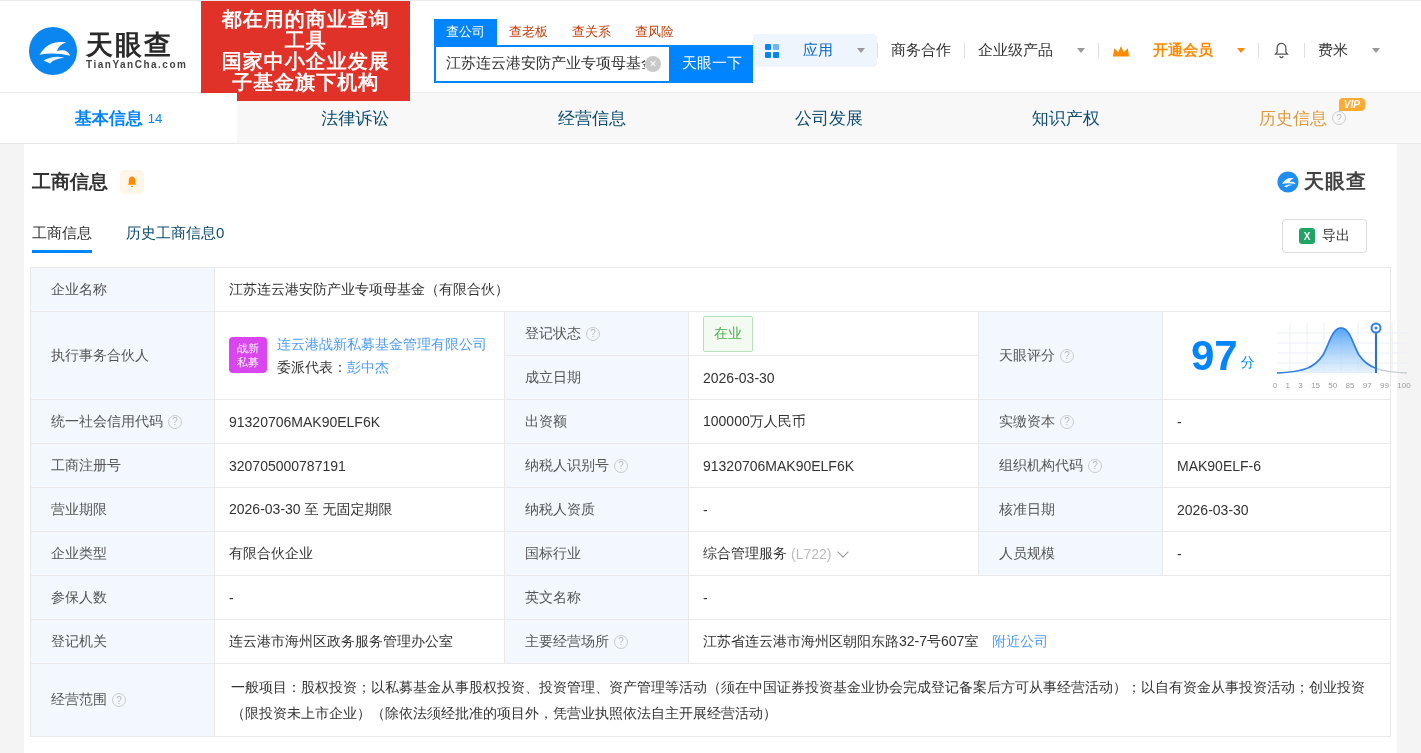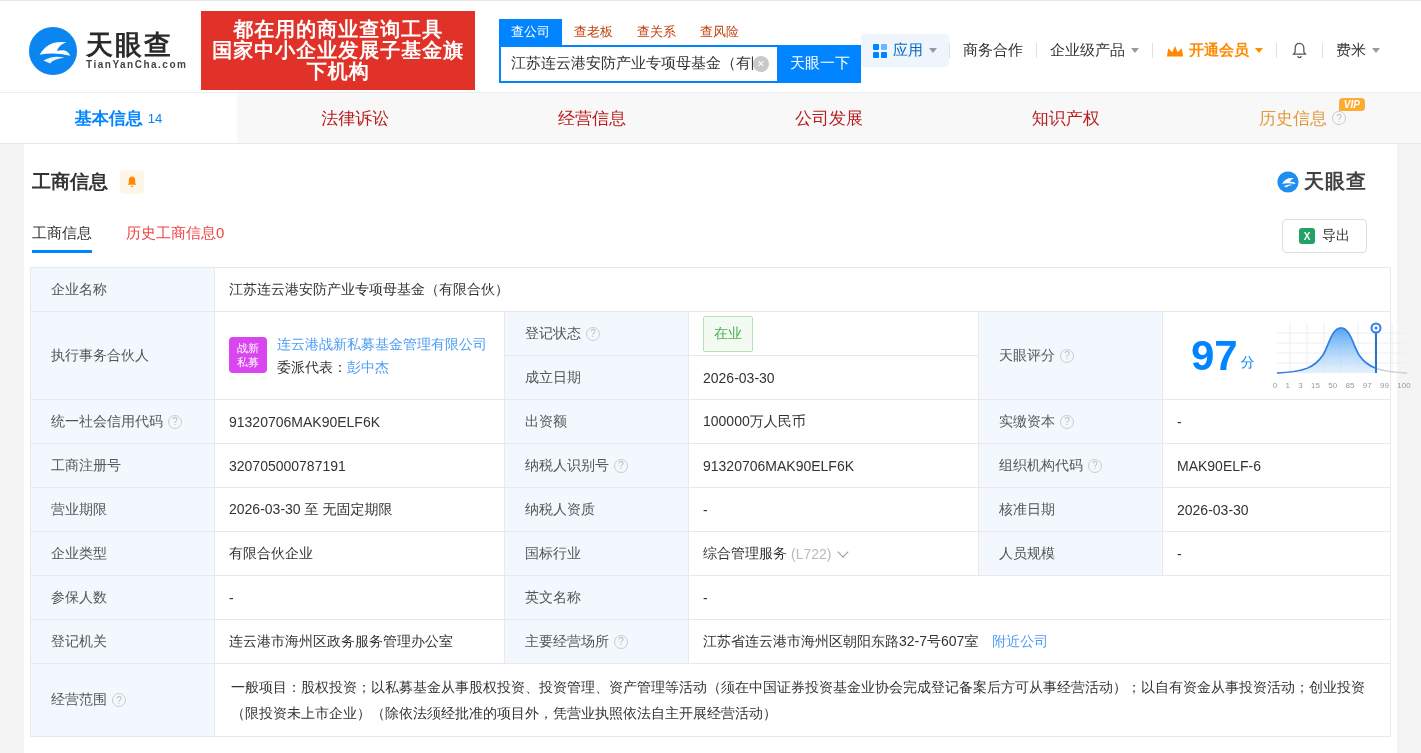--- a/index.html
+++ b/index.html
@@ -22,37 +22,37 @@
   .search-tab.active { background:#0084ff; color:#ffffff;margin-top:29px; }
   .search-bar { display:flex; height:38px; }
   .search-input-box { flex:1; border:2px solid #0084ff; background:#fff; display:flex; align-items:center; padding:0 8px 0 10px; }
   .search-input { flex:1; border:none; outline:none; font-size:15px; color:#333; background:transparent;
     font-family:"Liberation Sans","DejaVu Sans",sans-serif;}
   .clear-icon { width:16px; height:16px; border-radius:50%; background:#c9c9c9; color:#fff;
     display:flex; align-items:center; justify-content:center; cursor:pointer; flex:0 0 auto;}
   .clear-icon::before { content:"✕"; font-size:9px; }
   .search-btn { width:82px; background:#0084ff; color:#fff; font-size:15px; border:none; cursor:pointer; }
   .head-menu { margin-left:auto; display:flex; align-items:center; font-size:15px; color:#333; }
-  .menu-item { display:flex; align-items:center; cursor:pointer; white-space:nowrap; padding:0 13px; }
+  .menu-item { display:flex; align-items:center; cursor:pointer; white-space:nowrap; padding:0 13px;gap:18px; }
   .apps-btn { background:#eef5fd; border-radius:4px; padding:7px 12px; color:#0b67c2; }
   .grid-ic { display:grid; grid-template-columns:6px 6px; grid-gap:2px; margin-right:6px; }
   .grid-ic i { width:6px; height:6px; background:#0084ff; border-radius:1px; }
   .grid-ic i:nth-child(2){ background:#6db6ff; }
   .caret { width:0; height:0; border-left:4px solid transparent; border-right:4px solid transparent;
     border-top:5px solid #999; margin-left:6px; }
   .vip-link { color:#ff8a00; font-weight:bold; }
   .vip-link .caret { border-top-color:#ff8a00; }
   .sep { width:1px; height:15px; background:#e0e0e0; }
   .bell-svg { width:19px; height:19px; }
 
   
   .primary-nav { background:#f8f8f8; border-bottom:1px solid #e8e8e8; border-top:1px solid #ededed;
     height:52px; display:flex; }
   .nav-tab { flex:1; display:flex; align-items:center; justify-content:center; font-size:17px;
-    color:#b91c1c; cursor:pointer; position:relative; }
+    color:#0c4a6e; cursor:pointer; position:relative; }
   .nav-tab.active { background:#fff; color:#0084ff; font-weight:bold; }
   .nav-tab .count { font-size:13px; color:#0084ff; margin-left:5px; font-weight:normal; }
   .nav-tab.vip-tab { color:#e09a3d; }
   .vip-badge { position:absolute; top:5px; right:56px; background:#ffaa33; color:#fff; font-size:10px;
     font-style:italic; font-weight:bold; padding:1px 5px; border-radius:4px 4px 4px 0; }
   .help { width:14px; height:14px; border:1px solid #ccc; border-radius:50%; color:#bbb;
     display:inline-flex; align-items:center; justify-content:center; margin-left:5px; flex:0 0 auto; cursor:pointer;}
   .help::before { content:"?"; font-size:10px; }
 
   
@@ -60,21 +60,21 @@
   .card { background:#fff; min-height:610px; padding:24px 2px 20px 2px; }
   .section-head { display:flex; align-items:center; padding:0 28px 0 6px; }
   .section-title { font-size:19px; font-weight:bold; color:#333; }
   .subscribe-bell { width:24px; height:24px; margin-left:12px; background:#fff6ea; border-radius:4px;
     display:flex; align-items:center; justify-content:center; cursor:pointer; }
   .watermark { margin-left:auto; display:flex; align-items:center; opacity:.92; }
   .watermark .logo-icon { width:22px; height:22px; }
   .wm-txt { font-size:20px; font-weight:bold; color:#333; margin-left:5px; letter-spacing:1px; }
 
   .subtab-row { display:flex; align-items:flex-end; margin:24px 28px 14px 6px; }
-  .subtab { font-size:15px; margin-right:34px; padding-bottom:10px; cursor:pointer; color:#ef4444; position:relative;}
+  .subtab { font-size:15px; margin-right:34px; padding-bottom:10px; cursor:pointer; color:#0c4a6e; position:relative;}
   .subtab.active { color:#333; }
   .subtab.active::after { content:""; position:absolute; left:0; right:0; bottom:0; height:3px; background:#0084ff; }
   .export-btn { margin-left:auto; display:flex; align-items:center; border:1px solid #ddd; border-radius:4px;
     padding:7px 16px; font-size:14px; color:#333; cursor:pointer; background:#fff; }
   .xls-ic { width:16px; height:16px; background:#21a366; border-radius:3px; color:#fff; margin-right:7px;
     display:flex; align-items:center; justify-content:center; }
   .xls-ic::before { content:"X"; font-size:10px; font-weight:bold; }
 
   
   table.info { width:calc(100% - 8px); margin:0 4px; border-collapse:collapse; table-layout:fixed; font-size:14px; }

